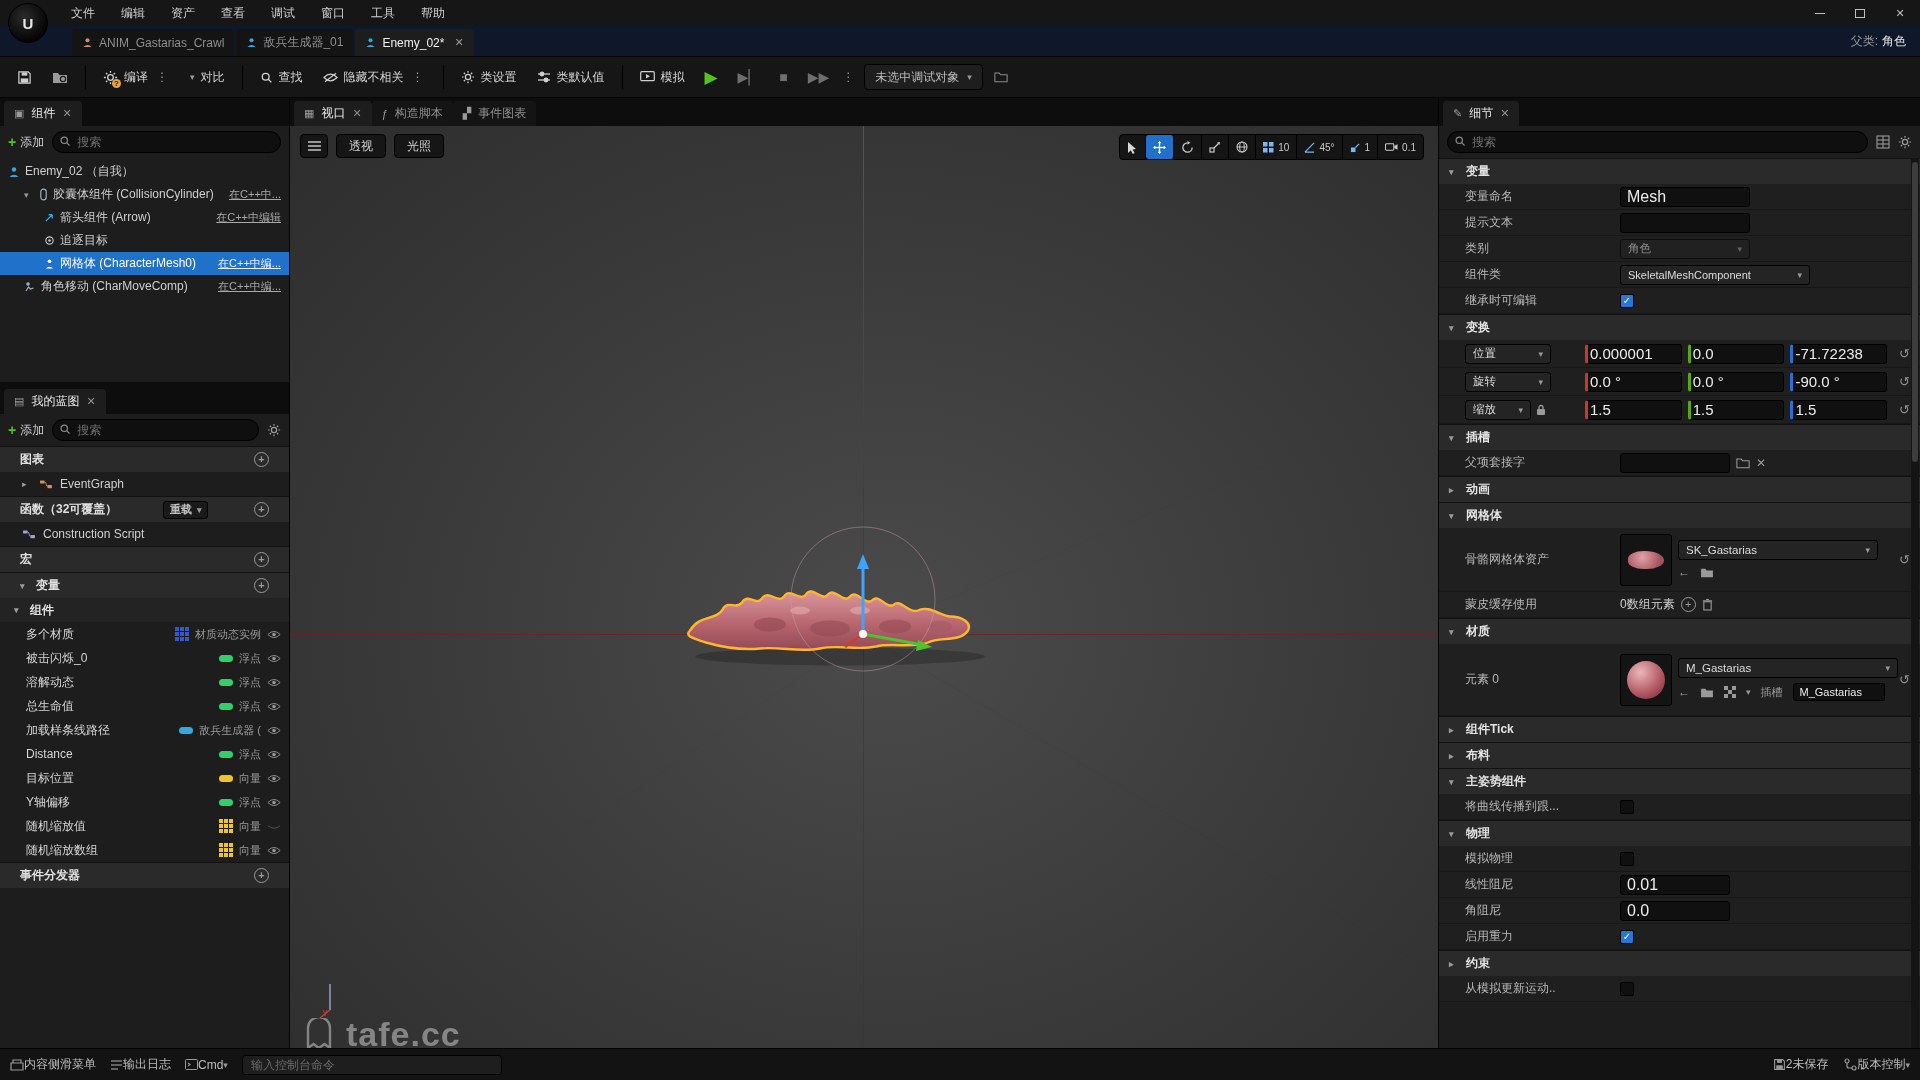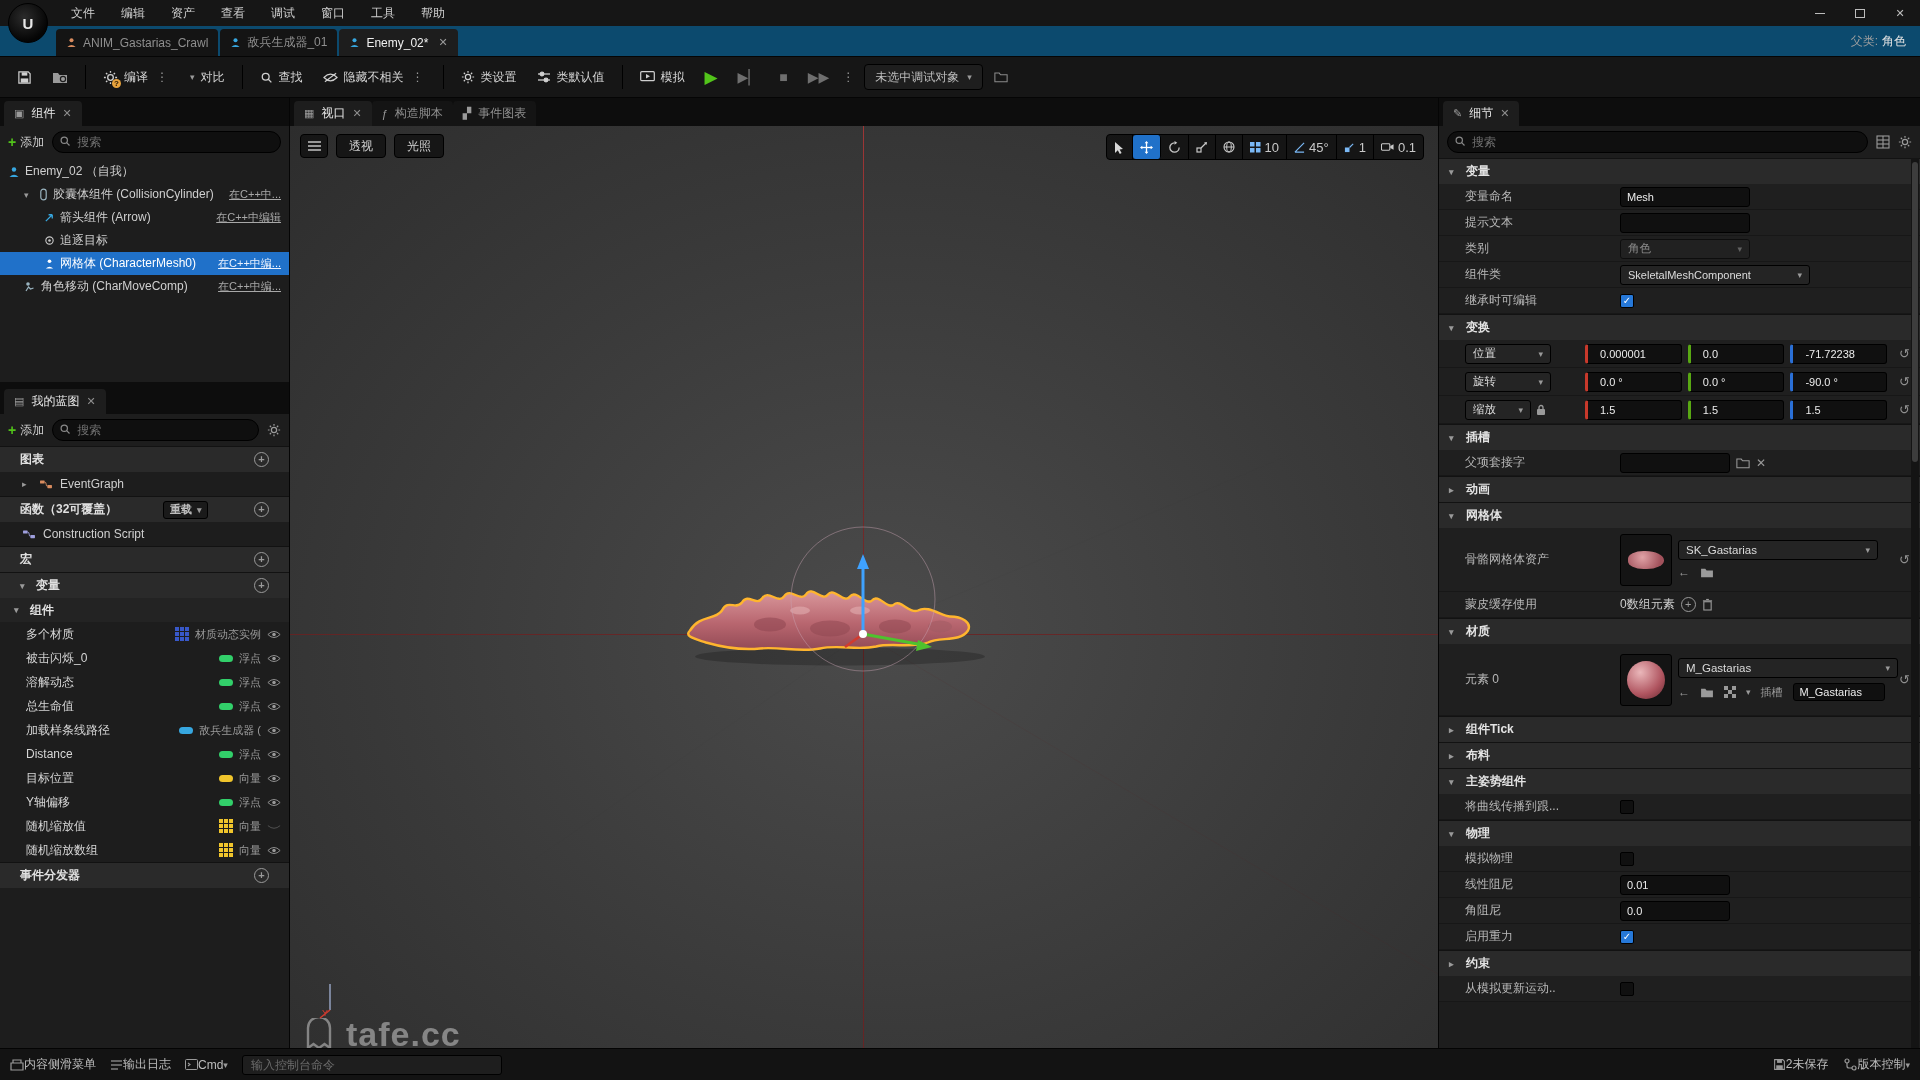--- a/index.html
+++ b/index.html
@@ -10,21 +10,21 @@
   
   .menubar { height:26px; background:#161616; display:flex; align-items:center; padding-left:58px; position:relative; flex:0 0 auto; }
   .ue-logo { position:absolute; left:8px; top:3px; width:40px; height:40px; border-radius:50%; background:radial-gradient(circle at 40% 35%, #2b2b2b, #050505 70%); border:1px solid #000; z-index:20; display:flex; align-items:center; justify-content:center; color:#e8e8e8; font-weight:bold; font-size:15px; }
   .menu-item { padding:0 13px; height:26px; display:flex; align-items:center; color:#cfcfcf; cursor:default; }
   .win-controls { margin-left:auto; display:flex; align-items:center; height:26px; }
   .win-btn { width:40px; height:26px; display:flex; align-items:center; justify-content:center; color:#bdbdbd; font-size:11px; }
   .win-max { width:10px;height:9px;border:1px solid #bdbdbd; }
   .win-min { width:10px;height:1px;background:#bdbdbd; }
 
   
-  .tabrow { height:30px; background:#0c4a6e; display:flex; align-items:flex-end; padding-left:56px; flex:0 0 auto; }
+  .tabrow { height:30px; background:#0f172a; display:flex; align-items:flex-end; padding-left:72px; flex:0 0 auto; }
   .atab { height:27px; display:flex; align-items:center; gap:6px; padding:0 10px; margin-right:2px; background:#141414; color:#8f8f8f; border-radius:4px 4px 0 0; font-size:12px; }
   .atab.active { background:#1d1d1d; color:#f0f0f0; }
   .atab .close { color:#9a9a9a; margin-left:4px; font-size:11px; }
   .parentclass { margin-left:auto; padding-right:14px; align-self:center; color:#9f9f9f; font-size:12px; }
   .parentclass b { color:#e3e3e3; font-weight:normal; margin-left:4px; }
 
   
   .toolbar { height:42px; background:#161616; border-top:1px solid #050505; border-bottom:1px solid #050505; display:flex; align-items:center; padding:0 8px; gap:2px; flex:0 0 auto; }
   .tbtn { display:flex; align-items:center; gap:6px; height:32px; padding:0 9px; border-radius:4px; color:#d6d6d6; font-size:12px; cursor:default; }
   .tb-sep { width:1px; height:24px; background:#000; margin:0 6px; }
@@ -84,40 +84,40 @@
 
   
   .vtab-row { height:28px; background:#0d0d0d; display:flex; align-items:flex-end; padding-left:4px; flex:0 0 auto; }
   .viewport { flex:1; position:relative; overflow:hidden; background:radial-gradient(ellipse at 52% 55%, #4b4b4b 0%, #3a3a3a 55%, #2d2d2d 100%); }
   .vline { position:absolute; top:0; bottom:0; left:49.9%; width:1px; background:linear-gradient(#b03636, #7a2424 40%, #6e2020); opacity:.85; }
   .hline { position:absolute; left:0; right:0; top:55.1%; height:1px; background:#6e2020; opacity:.8; }
   .vp-topleft { position:absolute; left:10px; top:8px; display:flex; gap:8px; align-items:center; z-index:6; }
   .vp-pill { background:rgba(18,18,18,.85); border:1px solid #000; border-radius:4px; height:24px; display:flex; align-items:center; padding:0 12px; color:#d0d0d0; }
   .vp-iconbtn { background:rgba(18,18,18,.85); border:1px solid #000; border-radius:4px; width:28px; height:24px; display:flex; align-items:center; justify-content:center; color:#d0d0d0; }
   .vp-topright { position:absolute; right:14px; top:8px; display:flex; align-items:center; background:rgba(16,16,16,.85); border:1px solid #000; border-radius:4px; height:26px; z-index:6; }
-  .vpt { display:flex; align-items:center; gap:4px; padding:0 7px; height:100%; color:#c9c9c9; font-size:13px; border-right:1px solid #000; }
+  .vpt { display:flex; align-items:center; gap:4px; padding:0 7px; height:100%; color:#c9c9c9; font-size:10px; border-right:1px solid #000; }
   .vpt:last-child { border-right:none; }
   .vpt.active { background:var(--selection,#2071c9); color:#fff; border-radius:3px; }
   .creature { position:absolute; left:47.9%; top:53%; transform:translate(-50%,-50%); z-index:3; }
   .gizmo { position:absolute; left:49.9%; top:55.1%; transform:translate(-50%,-50%); z-index:4; }
   .axis-widget { position:absolute; left:22px; bottom:28px; z-index:5; }
   .watermark { position:absolute; left:12px; bottom:-6px; display:flex; align-items:center; gap:10px; z-index:50; opacity:.55; pointer-events:none; }
   .watermark .wm-text { font-size:34px; font-weight:bold; color:#c9c9c9; letter-spacing:1px; }
 
   
   .details-body { flex:1; overflow:hidden; position:relative; }
   .drow { min-height:26px; display:flex; align-items:center; border-bottom:1px solid #171717; padding:2px 10px 2px 26px; background:#1f1f1f; }
   .dlabel { width:155px; flex:0 0 auto; color:#b8b8b8; font-size:12px; overflow:hidden; text-overflow:ellipsis; white-space:nowrap; }
   .dval { flex:1; display:flex; align-items:center; gap:6px; min-width:0; }
   .dhdr { height:26px; background:#2a2a2a; border-top:1px solid #121212; display:flex; align-items:center; gap:7px; padding:0 10px; color:#e3e3e3; font-weight:bold; }
-  .numf { display:flex; align-items:center; background:#101010; border:1px solid #000; border-radius:3px; height:20px; padding:0 12px; color:#ececec; font-size:11px; flex:1; min-width:0; overflow:hidden; white-space:nowrap; }
+  .numf { display:flex; align-items:center; background:#101010; border:1px solid #000; border-radius:3px; height:20px; padding:0 2px; color:#ececec; font-size:15px; flex:1; min-width:0; overflow:hidden; white-space:nowrap; }
   .numf.ax { border-left:3px solid var(--x-axis,#c8392b); }
   .numf.ay { border-left:3px solid var(--y-axis,#58a813); }
   .numf.az { border-left:3px solid var(--z-axis,#2a6fd6); }
-  .txtf { background:#101010; border:1px solid #000; border-radius:3px; height:20px; padding:0 6px; color:#ececec; font-size:11px; display:flex; align-items:center; }
+  .txtf { background:#101010; border:1px solid #000; border-radius:3px; height:20px; padding:0 6px; color:#ececec; font-size:16px; display:flex; align-items:center; }
   .dd { display:flex; align-items:center; justify-content:space-between; gap:8px; background:#242424; border:1px solid #000; border-radius:3px; height:20px; padding:0 7px; color:#dcdcdc; font-size:11.5px; white-space:nowrap; }
   .dd.gray { opacity:.55; }
   .cb { width:14px; height:14px; background:#101010; border:1px solid #000; border-radius:2px; display:flex; align-items:center; justify-content:center; }
   .cb.checked { background:#2678d8; color:#fff; font-size:10px; }
   .reset { margin-left:auto; color:#8f8f8f; font-size:13px; padding-left:6px; }
   .thumb { width:52px; height:52px; border:1px solid #000; border-radius:3px; background:#141414; display:flex; align-items:center; justify-content:center; flex:0 0 auto; }
   .mesh-blob { width:36px; height:18px; border-radius:50% 60% 55% 50%; background:radial-gradient(circle at 40% 35%, #e0a2a6, #a2525c 75%); }
   .mat-sphere { width:38px; height:38px; border-radius:50%; background:radial-gradient(circle at 35% 30%, #eab7ba, #b05560 60%, #6e2e36 95%); }
   .icon-mini { color:#9a9a9a; font-size:12px; }
   .dscroll { position:absolute; right:1px; top:0; bottom:0; width:8px; background:#141414; }

